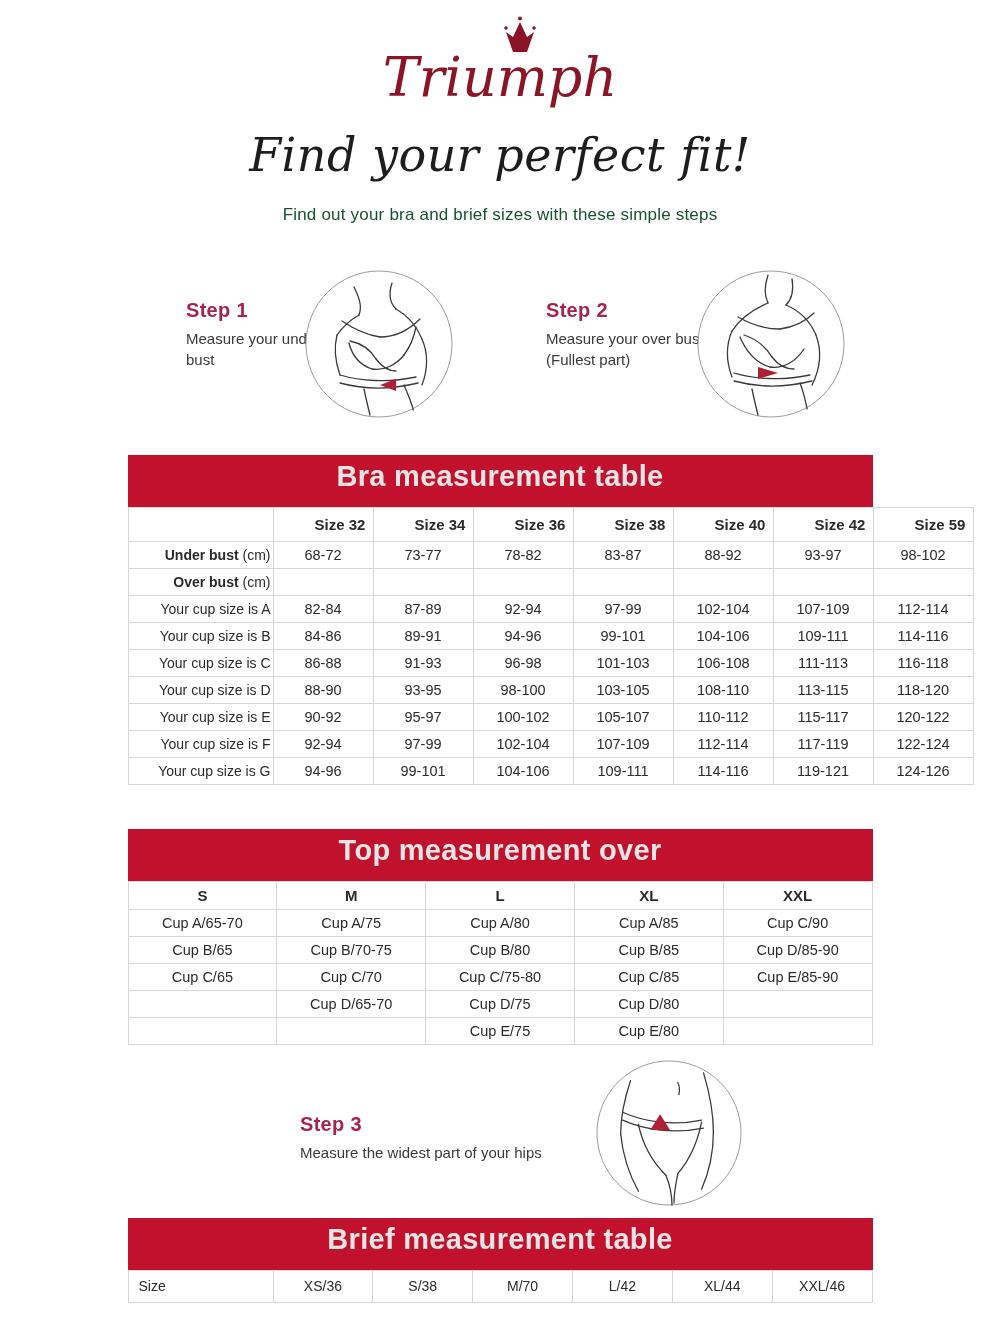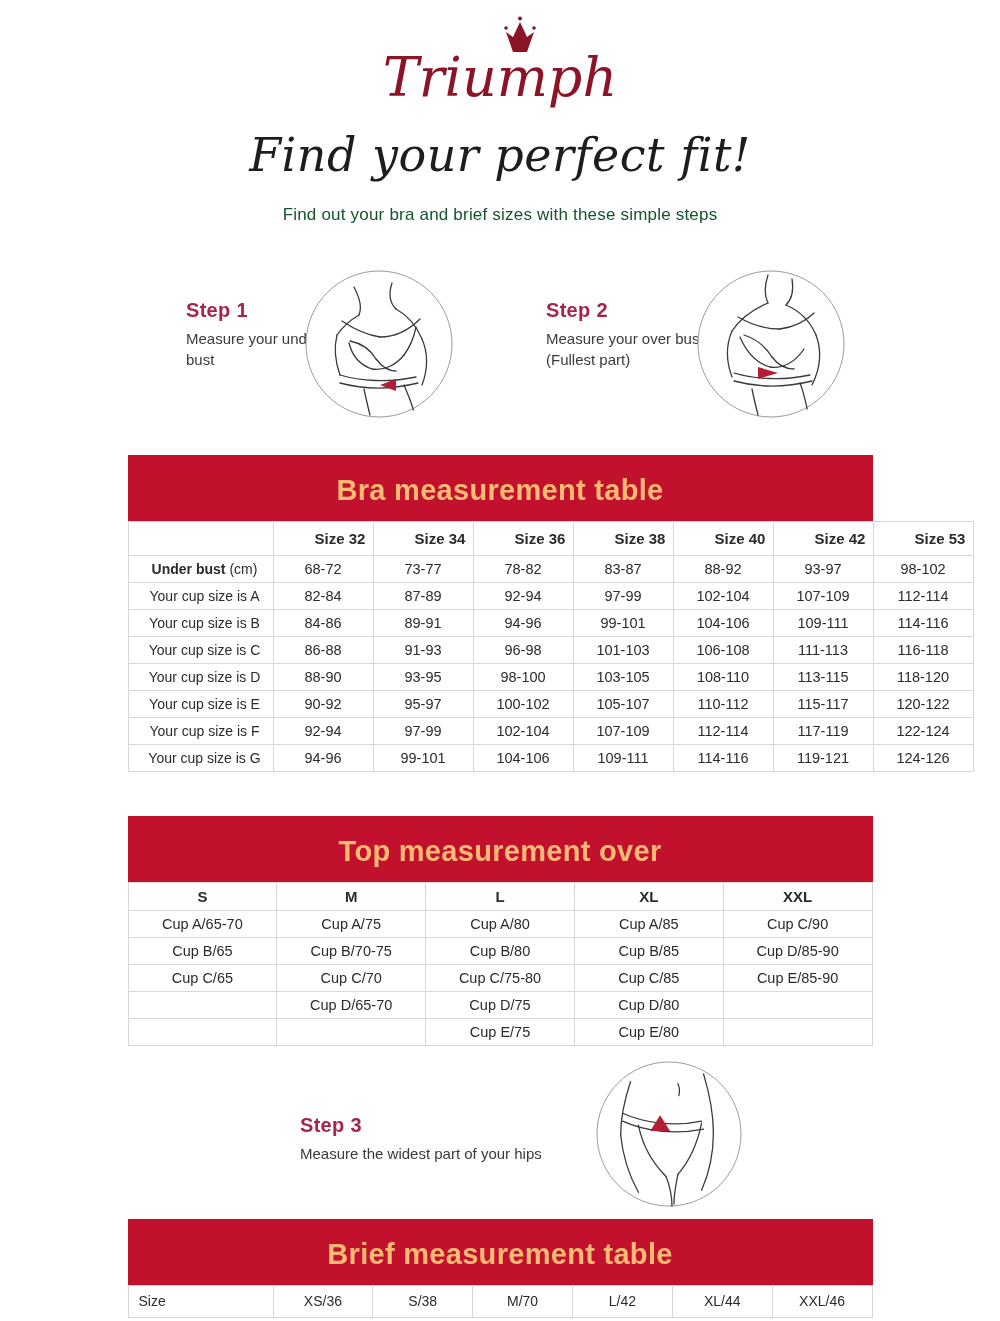--- a/index.html
+++ b/index.html
@@ -75,44 +75,44 @@
   }
   .illus svg { display: block; }
   .step-1 .illus { position: absolute; left: 118px; top: -26px; }
   .step-2 .illus { position: absolute; left: 150px; top: -26px; }
 
   
   .table-wrap { width: 745px; margin: 0 auto; }
 
   .table-banner {
     background: #c2112c;
-    color: #fdba74;
+    color: #e5e5e5;
     text-align: center;
     font-size: 29px;
     font-weight: bold;
     letter-spacing: 0.3px;
-    padding: 19px 0 14px;
+    padding: 5px 0 14px;
   }
 
   table { border-collapse: collapse; width: 100%; table-layout: fixed; }
   table td, table th {
     border: 1px solid #d7d7d7;
     font-weight: normal;
     font-size: 14.5px;
     color: #2b2b2b;
     text-align: center;
     padding: 5px 2px;
     height: 23px;
   }
 
   
   #bra-table col.lbl { width: 145px; }
   #bra-table col.sz  { width: 100px; }
   #bra-table td.rowlabel {
-    text-align: center;
+    text-align: right;
     padding-left: 10px;
     font-size: 14px;
   }
   #bra-table tr.head td {
     font-weight: bold;
     font-size: 15px;
     height: 34px;
     padding-left: 36px;
   }
   #bra-table tr.head td.rowlabel { border-left-color: #d7d7d7; }
@@ -248,31 +248,41 @@
     </colgroup>
     <tbody>
         <tr class="head">
           <td class="rowlabel"></td>
           <td>Size 32</td>
           <td>Size 34</td>
           <td>Size 36</td>
           <td>Size 38</td>
           <td>Size 40</td>
           <td>Size 42</td>
-          <td>Size 53</td>
+          <td>Size 59</td>
         </tr>
         <tr>
           <td class="rowlabel bold-label">Under bust <span class="unit">(cm)</span></td>
           <td>68-72</td>
           <td>73-77</td>
           <td>78-82</td>
           <td>83-87</td>
           <td>88-92</td>
           <td>93-97</td>
           <td>98-102</td>
+        </tr>
+        <tr>
+          <td class="rowlabel bold-label">Over bust <span class="unit">(cm)</span></td>
+          <td></td>
+          <td></td>
+          <td></td>
+          <td></td>
+          <td></td>
+          <td></td>
+          <td></td>
         </tr>
         <tr>
           <td class="rowlabel">Your cup size is A</td>
           <td>82-84</td>
           <td>87-89</td>
           <td>92-94</td>
           <td>97-99</td>
           <td>102-104</td>
           <td>107-109</td>
           <td>112-114</td>

